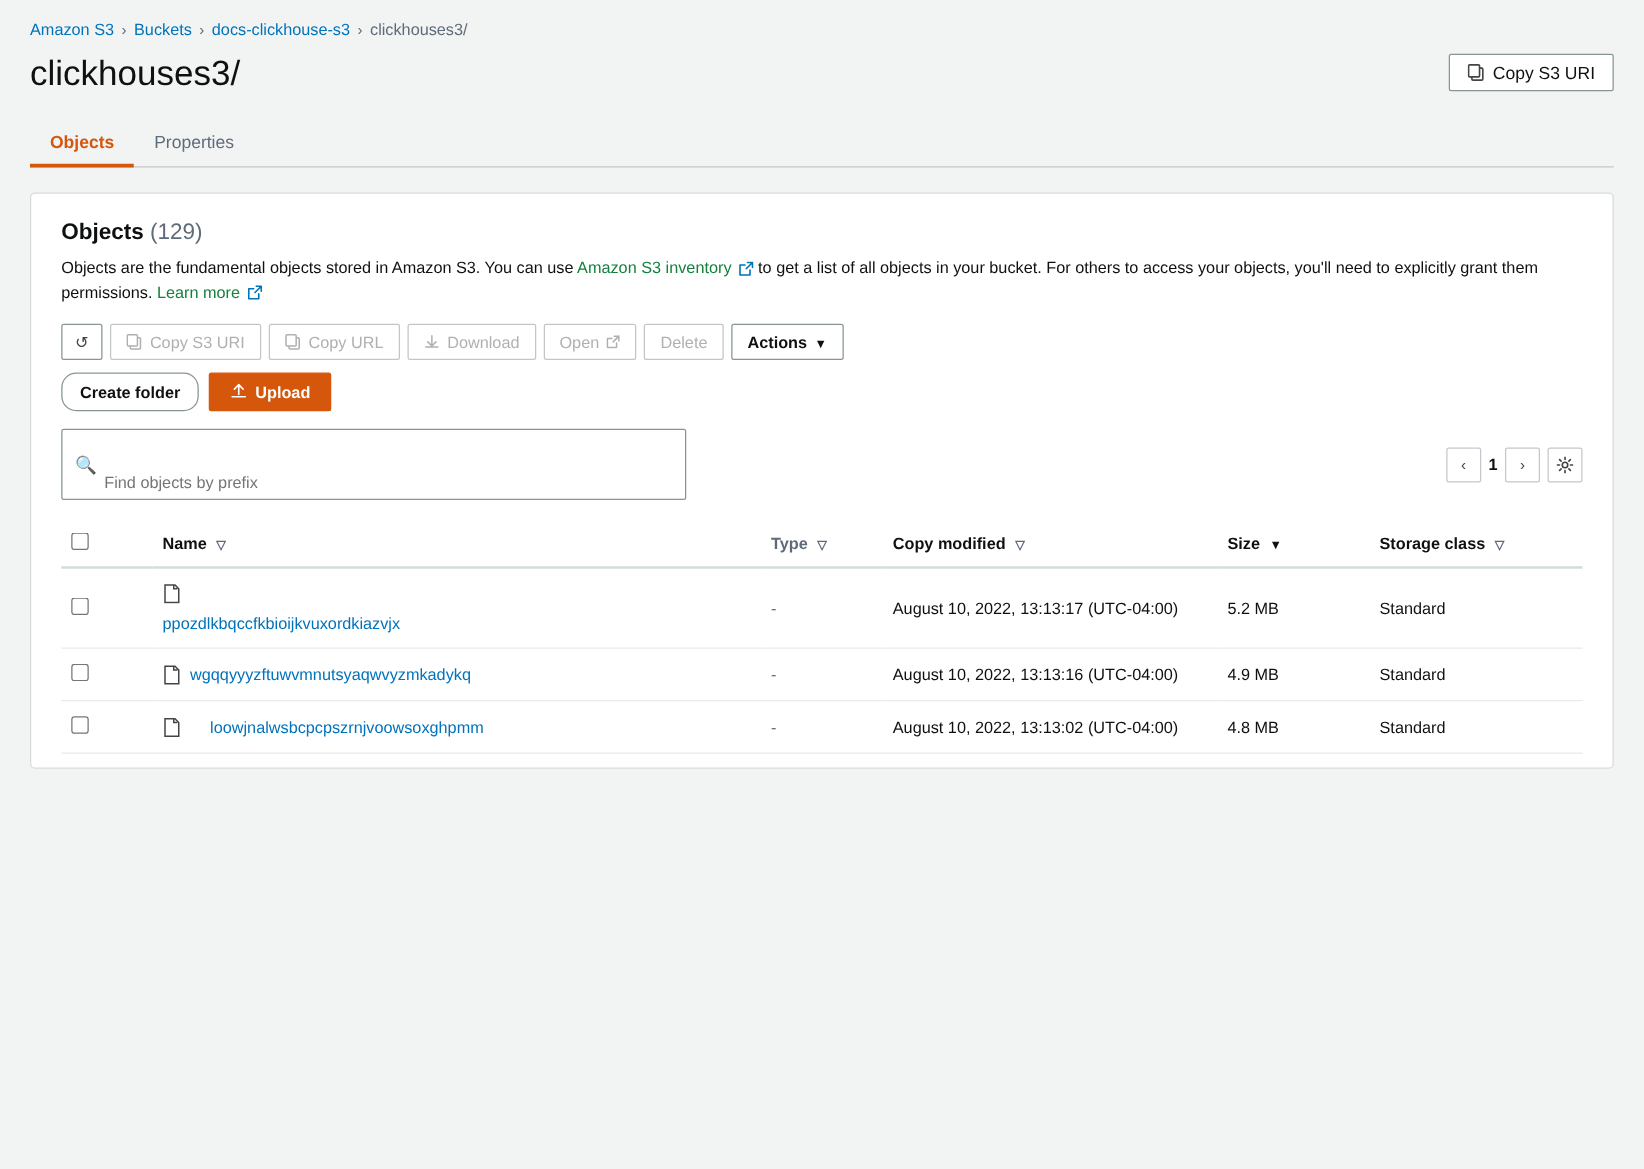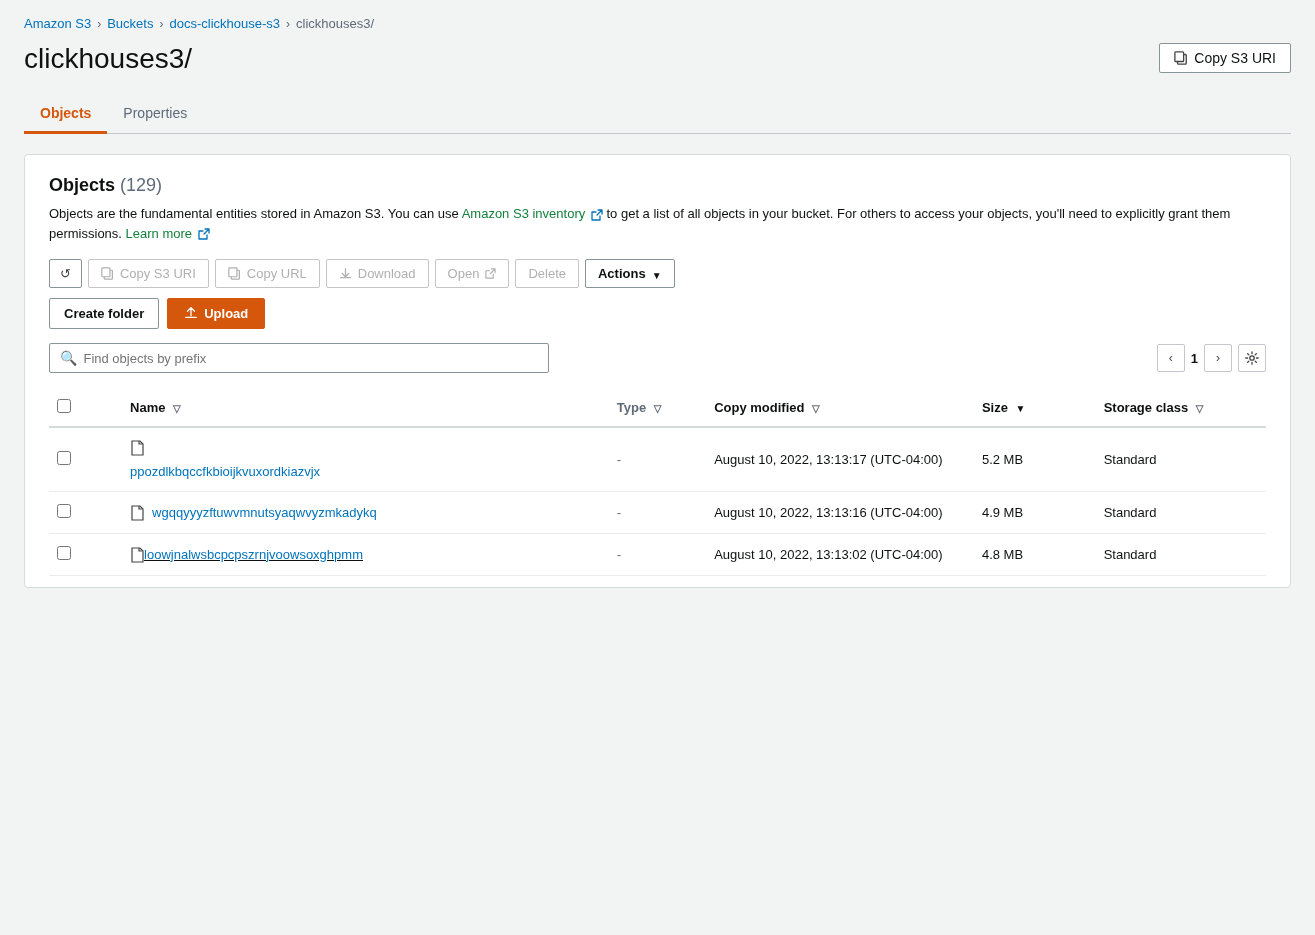--- a/index.html
+++ b/index.html
@@ -152,21 +152,21 @@
     .toolbar-row2 {
       display: flex;
       align-items: center;
       gap: 8px;
       margin-bottom: 14px;
     }
     .create-folder-btn {
       padding: 7px 14px;
       border: 1px solid #879596;
       background: white;
-      border-radius: 2px;
+      border-radius: 12px;
       cursor: pointer;
       font-size: 13px;
       font-weight: 600;
       color: #0f1111;
     }
     .upload-btn {
       display: flex;
       gap: 6px;
       padding: 7px 16px;
       background: #d4570c;
@@ -193,20 +193,21 @@
       width: 500px;
       background: white;
     }
     .search-box input {
       border: none;
       outline: none;
       font-size: 13px;
       color: #5f6b7a;
       width: 100%;
       background: transparent;
+      margin-top: 28px;
     }
     .search-icon-char {
       color: #5f6b7a;
       margin-right: 6px;
       font-size: 14px;
     }
     .pagination {
       display: flex;
       align-items: center;
       gap: 6px;
@@ -318,21 +319,21 @@
     <div class="tab active">Objects</div>
     <div class="tab">Properties</div>
   </div>
 
   <div class="content-panel">
     <div class="panel-title">
       <span>Objects</span>
       <span class="panel-count">(129)</span>
     </div>
     <p class="panel-description">
-      <span>Objects are the fundamental entities stored in Amazon S3. You can use </span><a href="#">Amazon S3 inventory</a>
+      <span>Objects are the fundamental objects stored in Amazon S3. You can use </span><a href="#">Amazon S3 inventory</a>
       <svg class="ext-link-icon" viewBox="0 0 12 12" fill="none" xmlns="http://www.w3.org/2000/svg">
           <path d="M7 1h4v4M11 1L6 6M1 3h4M1 3v8h8V7" stroke="#0073bb" stroke-width="1.3" stroke-linecap="round" stroke-linejoin="round"></path>
         </svg>
       <span> to get a list of all objects in your bucket. For others to access your objects, you'll need to explicitly grant them permissions. </span><a href="#">Learn more</a>
       <svg class="ext-link-icon" viewBox="0 0 12 12" fill="none" xmlns="http://www.w3.org/2000/svg">
           <path d="M7 1h4v4M11 1L6 6M1 3h4M1 3v8h8V7" stroke="#0073bb" stroke-width="1.3" stroke-linecap="round" stroke-linejoin="round"></path>
         </svg>
     </p>
 
     <div class="toolbar">
@@ -465,21 +466,21 @@
     <td class="col-type">-</td>
     <td class="col-modified">August 10, 2022, 13:13:16 (UTC-04:00)</td>
     <td class="col-size">4.9 MB</td>
     <td class="col-storage">Standard</td>
   </tr>
           <tr>
     <td class="checkbox-cell">
       <input type="checkbox" style="">
     </td>
     <td>
-      <div style="display:flex;gap:0;text-decoration:underline;">
+      <div style="display:flex;gap:24px;">
         <svg width="14" height="16" viewBox="0 0 14 16" fill="none">
                   <path d="M2 1h8l3 3v11H2V1z" stroke="#444" stroke-width="1.2" fill="none"></path>
                   <path d="M9 1v3h3" stroke="#444" stroke-width="1.2" fill="none"></path>
                 </svg>
         <a class="file-link" href="#">loowjnalwsbcpcpszrnjvoowsoxghpmm</a>
       </div>
     </td>
     <td class="col-type">-</td>
     <td class="col-modified">August 10, 2022, 13:13:02 (UTC-04:00)</td>
     <td class="col-size">4.8 MB</td>

